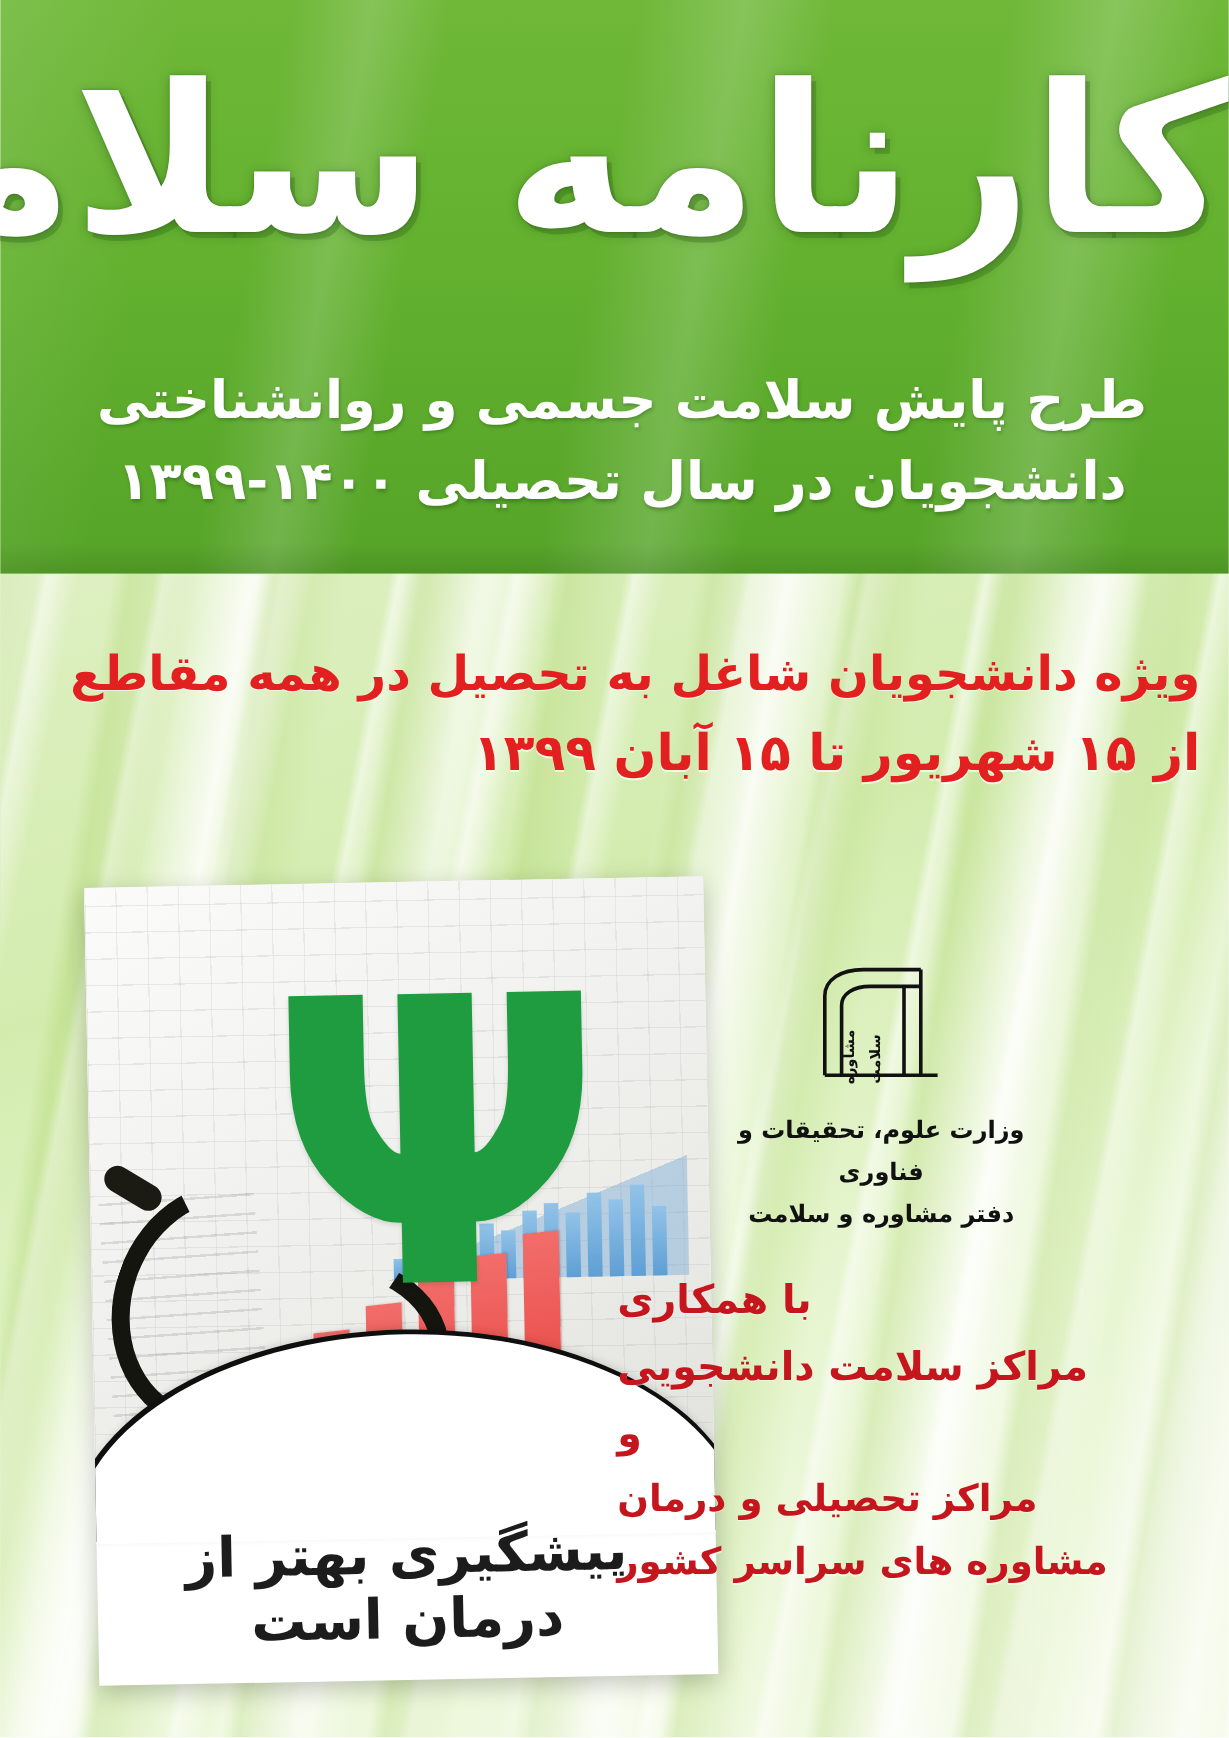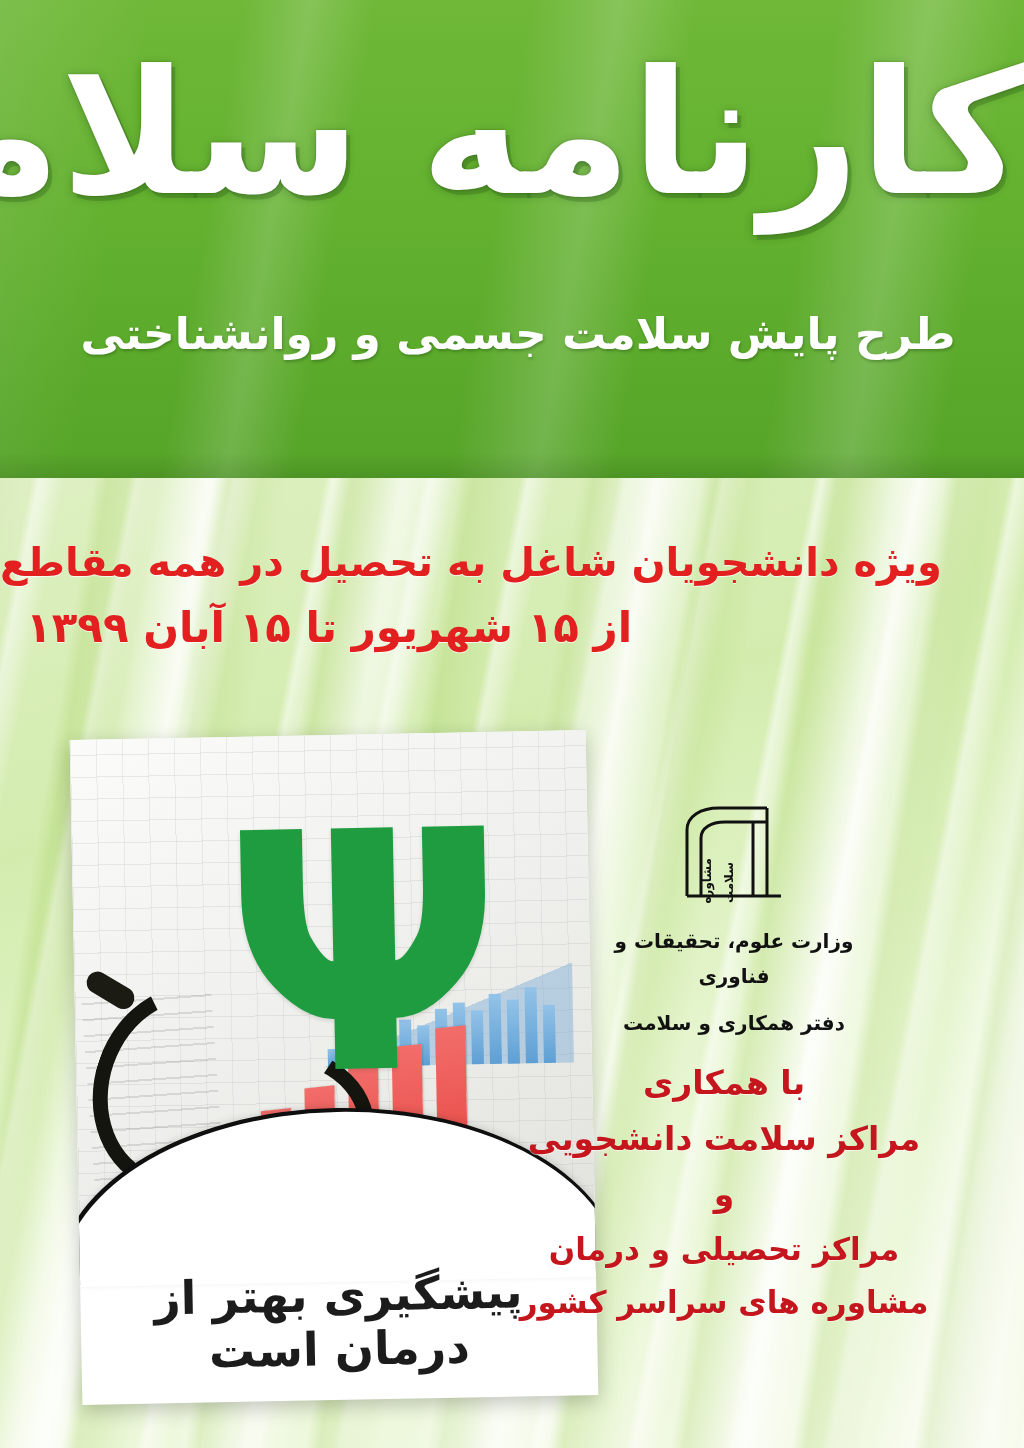--- a/index.html
+++ b/index.html
@@ -108,21 +108,21 @@
     text-shadow: 1px 2px 3px rgba(30,70,15,0.35);
   }
   .subtitle .line { display: block; margin-left: 12px; }
 
   
   .notice {
     position: absolute;
     top: 530px;
     left: 0;
     width: 1000px;
-    text-align: left;
+    text-align: right;
     color: #e1201f;
     font-size: 40px;
     line-height: 1.6;
     font-weight: bold;
     direction: rtl;
     text-shadow: 0 1px 0 rgba(255,255,255,0.7);
   }
   .notice .line { display: block; }
   .notice .line2 { font-size: 42px; letter-spacing: 1px; padding-left: 26px; }
 
@@ -307,28 +307,28 @@
     margin: 0 auto 16px auto;
     position: relative;
   }
   .ministry {
     color: #111;
     font-size: 20px;
     line-height: 1.75;
     font-weight: bold;
     direction: rtl;
   }
-  .ministry .line { display: block; margin-top: 12px; }
+  .ministry .line { display: block; }
 
   .partners {
     position: absolute;
     right: 90px;
     top: 1055px;
     width: 420px;
-    text-align: center;
+    text-align: left;
     color: #c4161c;
     font-size: 33px;
     line-height: 1.7;
     font-weight: bold;
     direction: rtl;
     text-shadow: 0 1px 0 rgba(255,255,255,0.55);
   }
   .partners .line { display: block; }
   .partners .small { font-size: 31px; }
 </style>
@@ -340,20 +340,21 @@
   <div class="streaks green"></div>
 
   <div class="header-band">
     <div class="band-bottom-shade"></div>
   </div>
 
   <div class="main-title">کارنامه سلامت</div>
 
   <div class="subtitle">
     <span class="line">طرح پایش سلامت جسمی و روانشناختی</span>
+    <span class="line">دانشجویان در سال تحصیلی ۱۴۰۰-۱۳۹۹</span>
   </div>
 
   <div class="notice">
     <span class="line line1">ویژه دانشجویان شاغل به تحصیل در همه مقاطع</span>
     <span class="line line2">از ۱۵ شهریور تا ۱۵ آبان  ۱۳۹۹</span>
   </div>
 
   <div class="photo-card">
     <div class="photo-inner">
       <div class="sheet"></div>
@@ -414,21 +415,21 @@
           <path d="M12 96 L106 96"></path>
         </g>
         <g fill="#111" font-family="DejaVu Sans, sans-serif" font-size="12" font-weight="bold">
           <text x="36" y="58" transform="rotate(-90 36 58)">مشاوره</text>
           <text x="58" y="62" transform="rotate(-90 58 62)">سلامت</text>
         </g>
       </svg>
     </div>
     <div class="ministry">
       <span class="line">وزارت علوم، تحقیقات و فناوری</span>
-      <span class="line">دفتر همکاری و سلامت</span>
+      <span class="line">دفتر مشاوره و سلامت</span>
     </div>
   </div>
 
   <div class="partners">
     <span class="line">با همکاری</span>
     <span class="line">مراکز سلامت دانشجویی</span>
     <span class="line">و</span>
     <span class="line small">مراکز تحصیلی و درمان</span>
     <span class="line small">مشاوره های سراسر کشور</span>
   </div>

